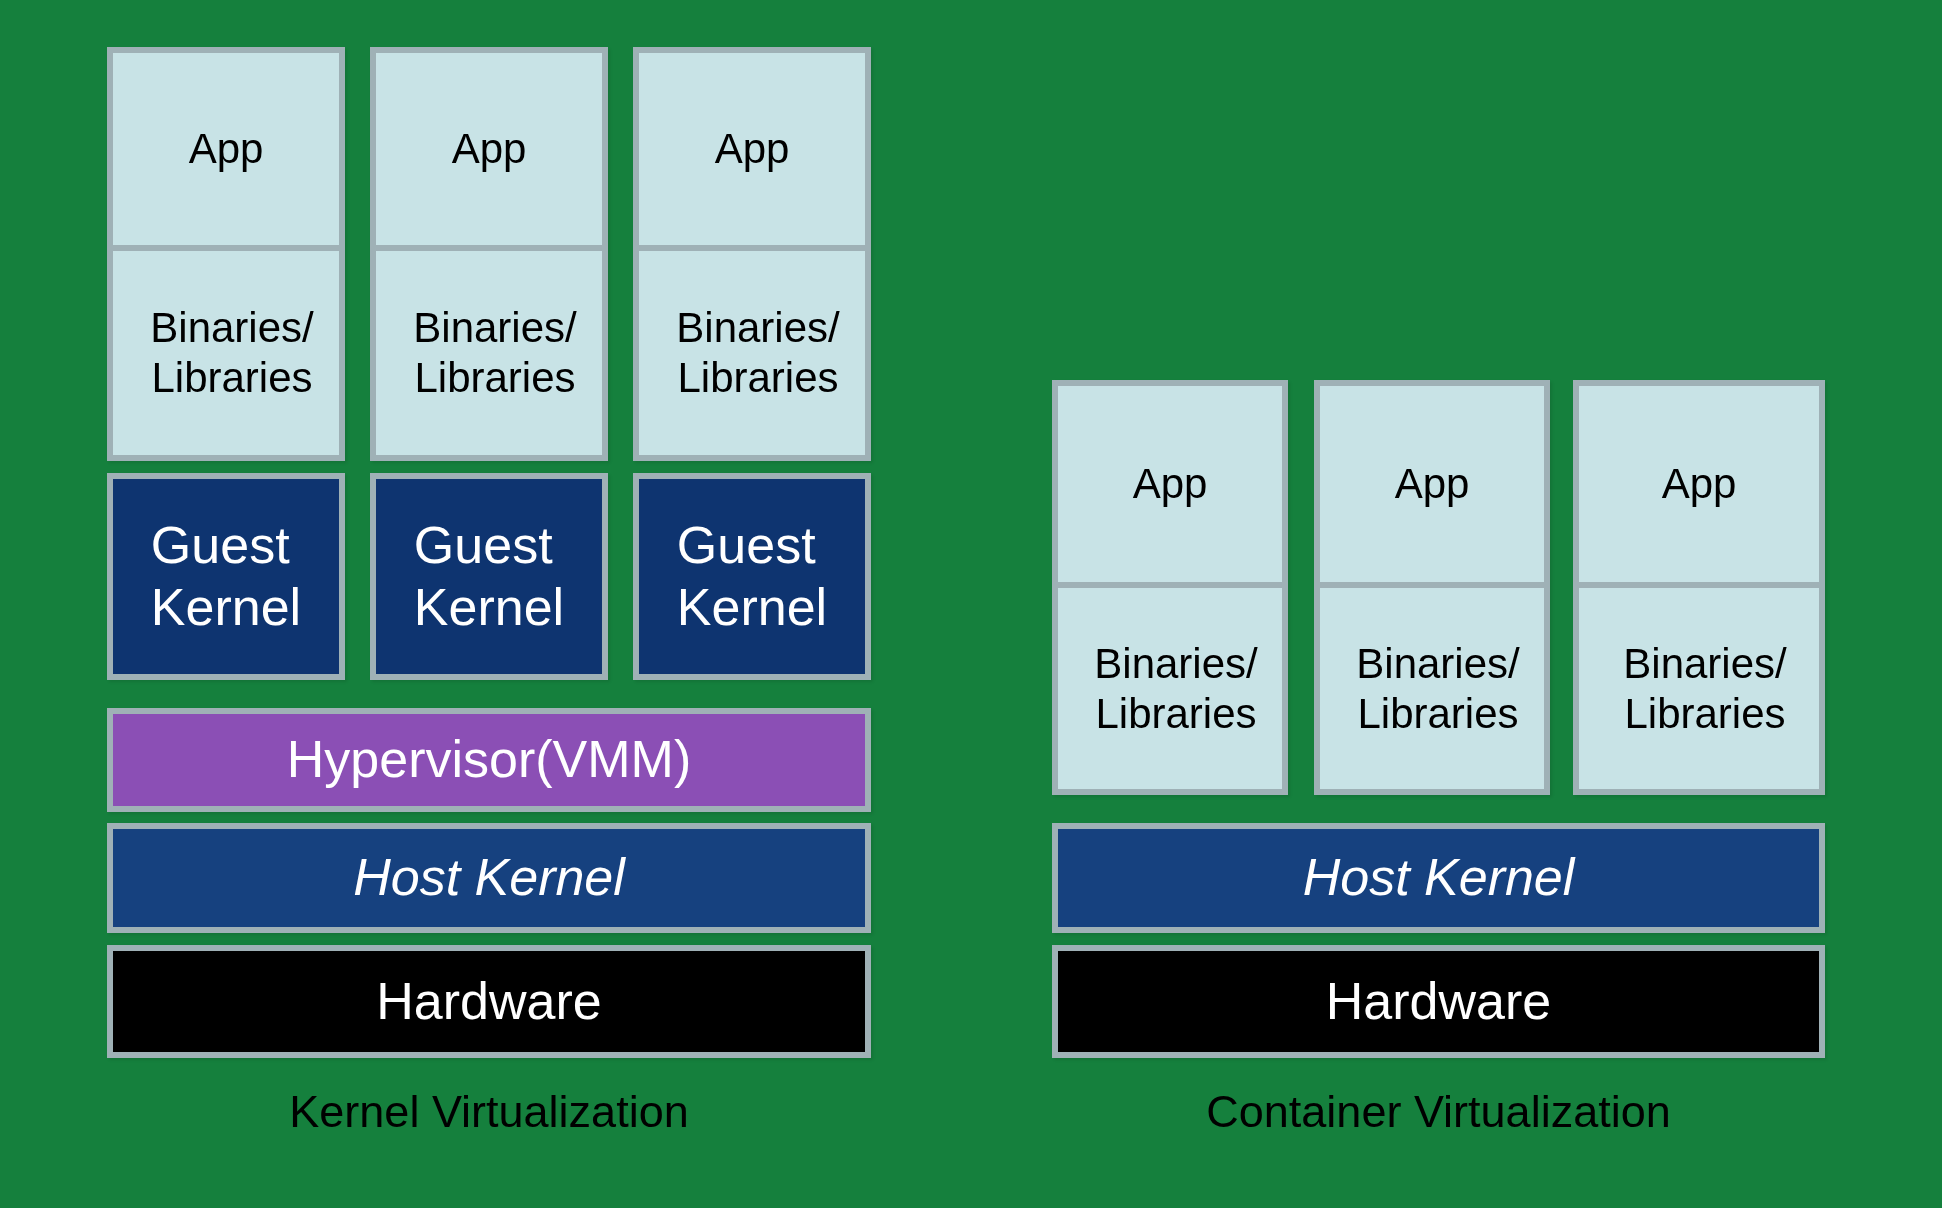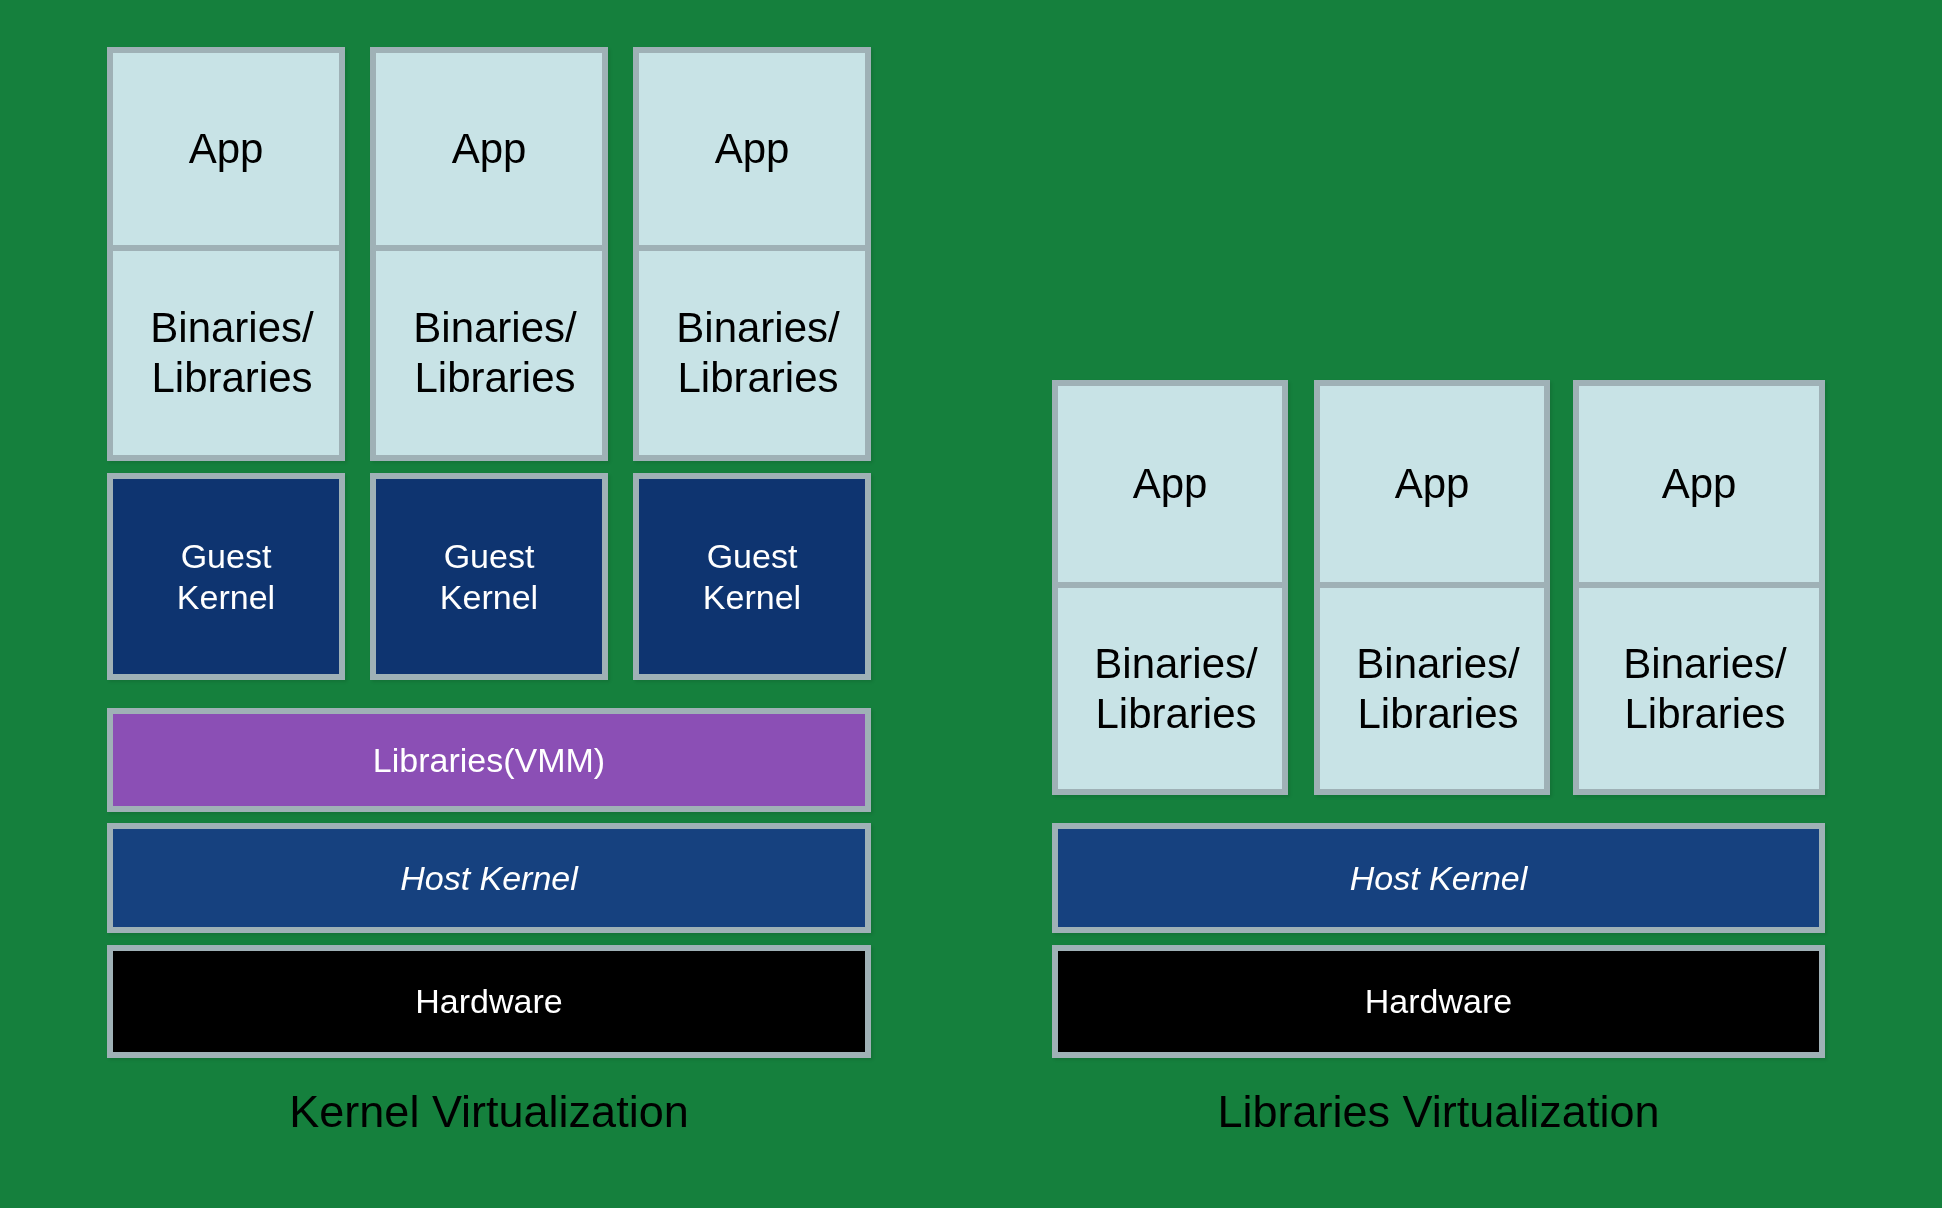--- a/index.html
+++ b/index.html
@@ -23,22 +23,21 @@
     background: #15803d;
     overflow: hidden;
   }
 
   .box {
     position: absolute;
     border: 6px solid var(--box-border);
     display: flex;
     align-items: center;
     justify-content: center;
-    text-align: center;
-    font-size: 34px;
+    font-size: 52px;
     line-height: 1.18;
     white-space: pre-line;
     color: var(--text-on-light);
     box-shadow: 2px 2px 3px rgba(0,0,0,0.10);
   }
 
   .stack-col {
     position: absolute;
     top: 47px;
     height: 414px;
@@ -106,21 +105,21 @@
 Libraries</div>
     </div>
 
     <div class="box fill-guest" style="left:107px; top:473px; width:238px; height:207px;">Guest
 Kernel</div>
     <div class="box fill-guest" style="left:370px; top:473px; width:238px; height:207px;">Guest
 Kernel</div>
     <div class="box fill-guest" style="left:633px; top:473px; width:238px; height:207px;">Guest
 Kernel</div>
 
-    <div class="box fill-hyper" style="left:107px; top:708px; width:764px; height:104px;">Libraries(VMM)</div>
+    <div class="box fill-hyper" style="left:107px; top:708px; width:764px; height:104px;">Hypervisor(VMM)</div>
     <div class="box fill-host" style="left:107px; top:823px; width:764px; height:110px;">Host Kernel</div>
     <div class="box fill-hw" style="left:107px; top:945px; width:764px; height:113px;">Hardware</div>
 
     <div class="caption" style="left:107px; width:764px;">Kernel Virtualization</div>
   </section>
 
   <section>
 
     <div class="stack-col right" style="left:1052px; width:236px;">
       <div class="cell app">App</div>
@@ -134,16 +133,16 @@
     </div>
     <div class="stack-col right" style="left:1573px; width:252px;">
       <div class="cell app">App</div>
       <div class="cell libs">Binaries/
 Libraries</div>
     </div>
 
     <div class="box fill-host" style="left:1052px; top:823px; width:773px; height:110px;">Host Kernel</div>
     <div class="box fill-hw" style="left:1052px; top:945px; width:773px; height:113px;">Hardware</div>
 
-    <div class="caption" style="left:1052px; width:773px;">Libraries Virtualization</div>
+    <div class="caption" style="left:1052px; width:773px;">Container Virtualization</div>
   </section>
 
 </div>
 
 </body></html>

